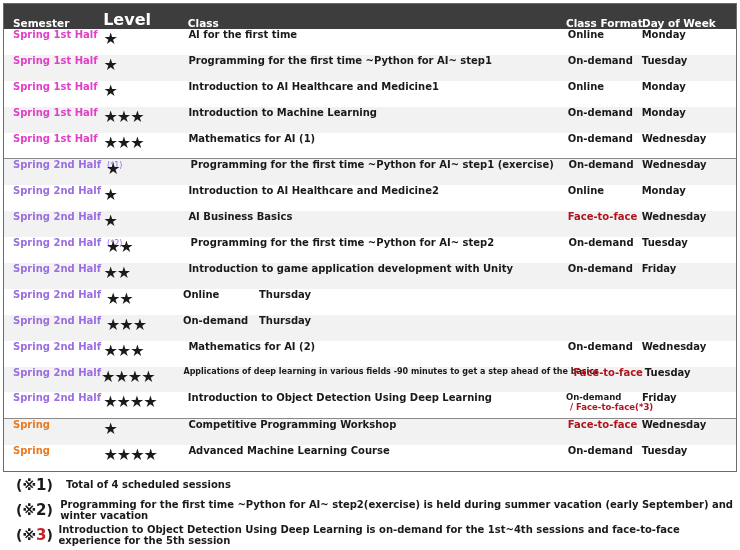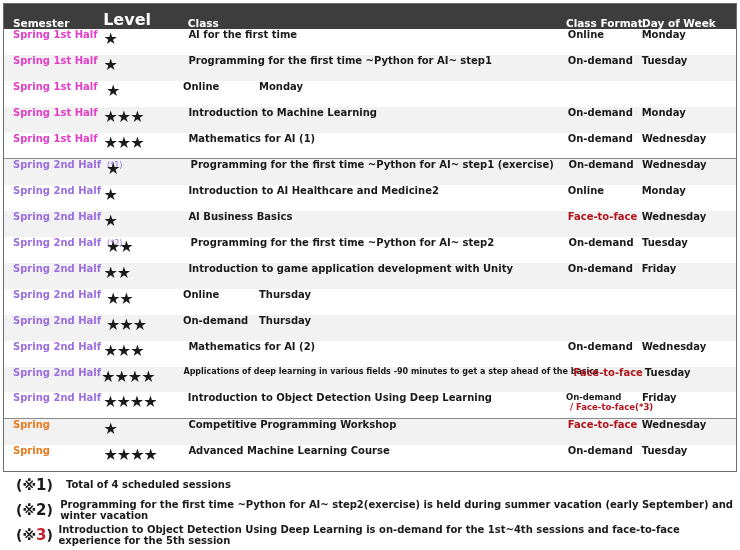--- a/index.html
+++ b/index.html
@@ -47,20 +47,21 @@
       <div class="row alt">
     <div class="c-sem" style="color:#e23ec8"><span>Spring 1st Half</span></div>
     <div class="c-lvl">★</div>
     <div class="c-cls">Programming for the first time ~Python for AI~ step1</div>
     <div class="c-fmt">On-demand</div>
     <div class="c-day">Tuesday</div>
       </div>
       <div class="row">
     <div class="c-sem" style="color:#e23ec8"><span>Spring 1st Half</span></div>
     <div class="c-lvl">★</div>
+    <div class="c-cls">Introduction to AI Healthcare and Medicine1</div>
     <div class="c-fmt">Online</div>
     <div class="c-day">Monday</div>
       </div>
       <div class="row alt">
     <div class="c-sem" style="color:#e23ec8"><span>Spring 1st Half</span></div>
     <div class="c-lvl">★★★</div>
     <div class="c-cls">Introduction to Machine Learning</div>
     <div class="c-fmt">On-demand</div>
     <div class="c-day">Monday</div>
       </div>

